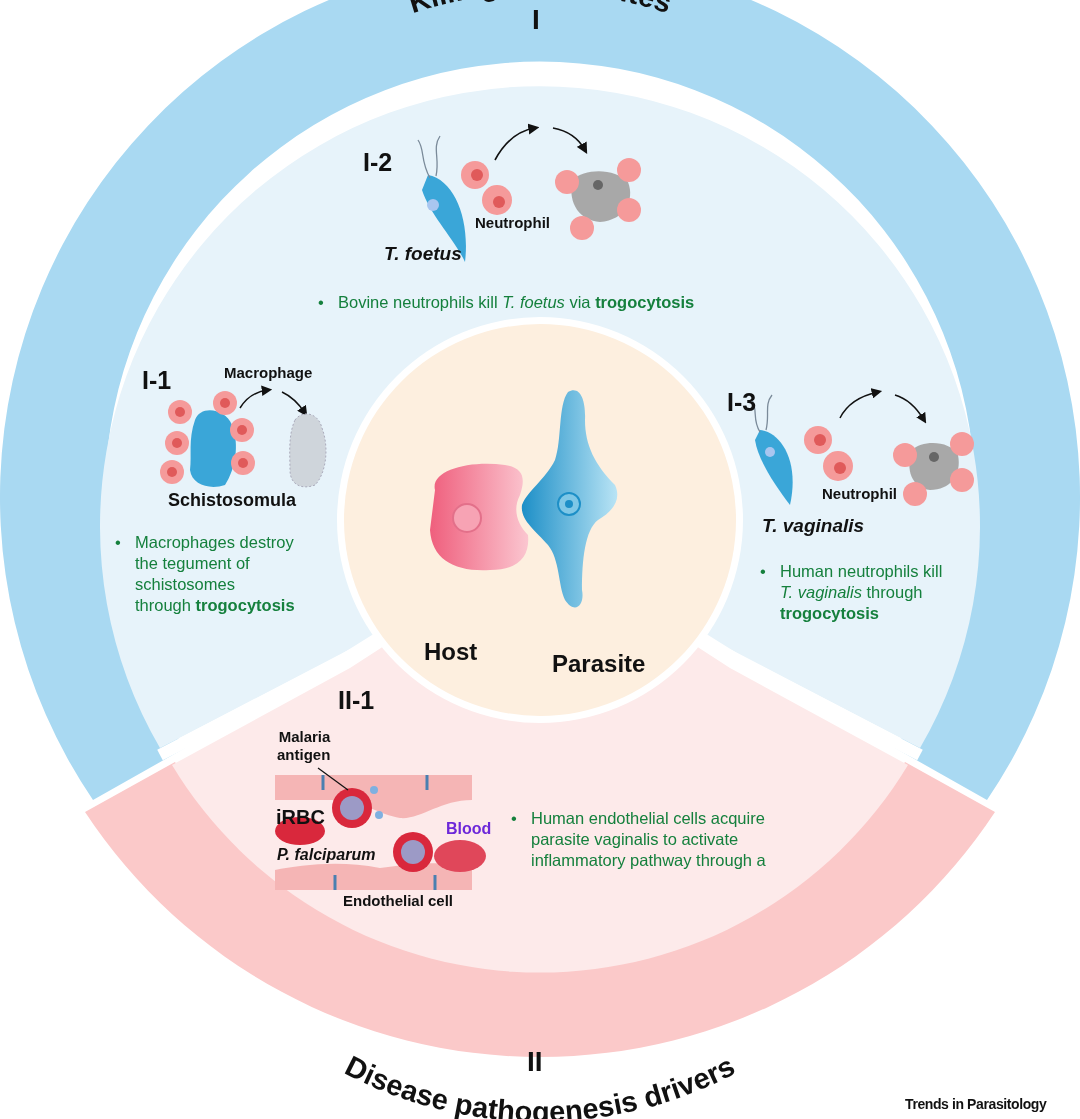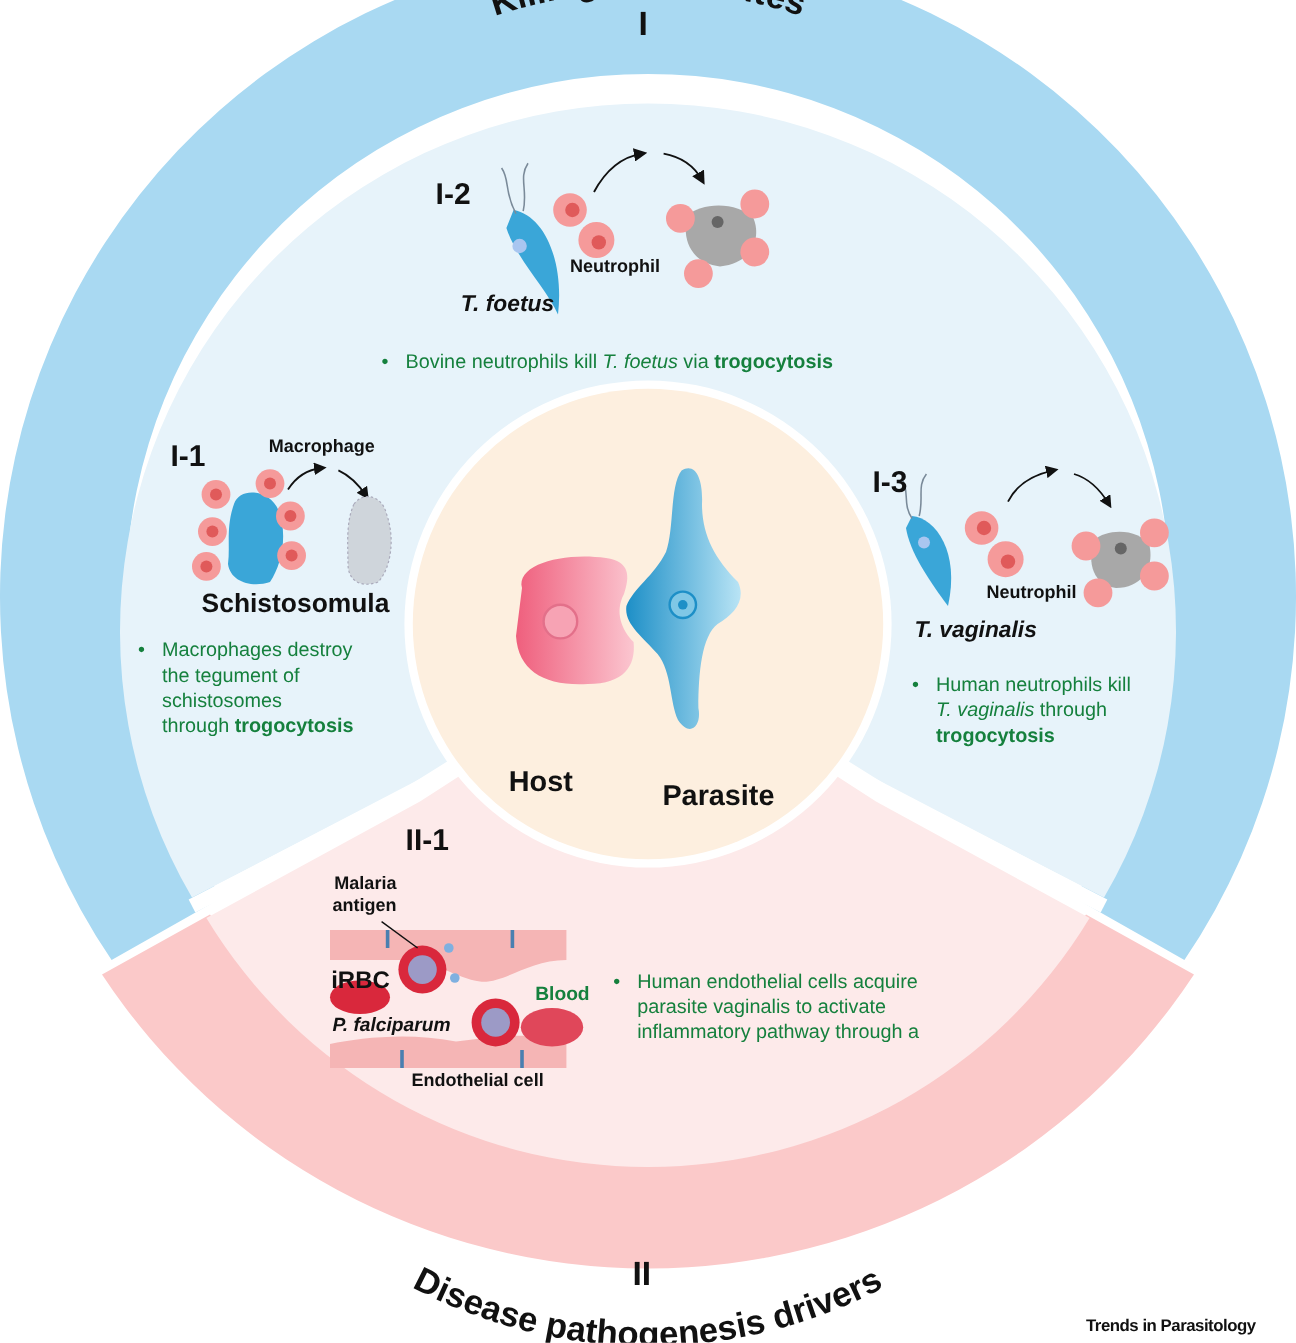--- a/index.html
+++ b/index.html
@@ -154,21 +154,21 @@
 
 <div class="lbl panel-id" style="left:363px;top:148px">I-2</div>
 <div class="lbl tag" style="left:475px;top:214px">Neutrophil</div>
 <div class="lbl species" style="left:384px;top:243px">T. foetus</div>
 <div class="lbl bullet" style="left:318px;top:292px">
   <span class="dot">•</span><span>Bovine neutrophils kill </span><i>T. foetus</i><span> via </span><b>trogocytosis</b>
 </div>
 
 <div class="lbl panel-id" style="left:142px;top:366px">I-1</div>
 <div class="lbl tag" style="left:224px;top:364px">Macrophage</div>
-<div class="lbl" style="left:168px;top:490px;font-weight:bold;font-size:22px">Schistosomula</div>
+<div class="lbl" style="left:168px;top:490px;font-weight:bold;font-size:18px">Schistosomula</div>
 <div class="lbl bullet" style="left:115px;top:532px">
   <div><span class="dot">•</span><span>Macrophages destroy</span></div>
   <div style="padding-left:20px">the tegument of</div>
   <div style="padding-left:20px">schistosomes</div>
   <div style="padding-left:20px"><span>through </span><b>trogocytosis</b></div>
 </div>
 
 <div class="lbl panel-id" style="left:727px;top:388px">I-3</div>
 <div class="lbl tag" style="left:822px;top:485px">Neutrophil</div>
 <div class="lbl species" style="left:762px;top:515px">T. vaginalis</div>
@@ -177,21 +177,21 @@
   <div style="padding-left:20px"><i>T. vaginalis</i><span> through</span></div>
   <div style="padding-left:20px"><b>trogocytosis</b></div>
 </div>
 
 <div class="lbl panel-id" style="left:338px;top:686px">II-1</div>
 <div class="lbl tag" style="left:277px;top:728px;line-height:18px">
   <div>Malaria</div>
   <div>antigen</div>
 </div>
 <div class="lbl tag" style="left:276px;top:806px;font-size:20px">iRBC</div>
-<div class="lbl tag" style="left:446px;top:820px;font-size:16px;color:#15803d">Blood</div>
+<div class="lbl tag" style="left:446px;top:820px;font-size:16px;color:#6d28d9">Blood</div>
 <div class="lbl" style="left:277px;top:846px;font-weight:bold;font-style:italic;font-size:16px">P. falciparum</div>
 <div class="lbl tag" style="left:343px;top:892px">Endothelial cell</div>
 <div class="lbl bullet" style="left:511px;top:808px">
   <div><span class="dot">•</span><span>Human endothelial cells acquire</span></div>
   <div style="padding-left:20px">parasite vaginalis to activate</div>
   <div style="padding-left:20px">inflammatory pathway through a</div>
 </div>
 
 <div class="lbl footer" style="left:905px;top:1096px">Trends in Parasitology</div>
 

